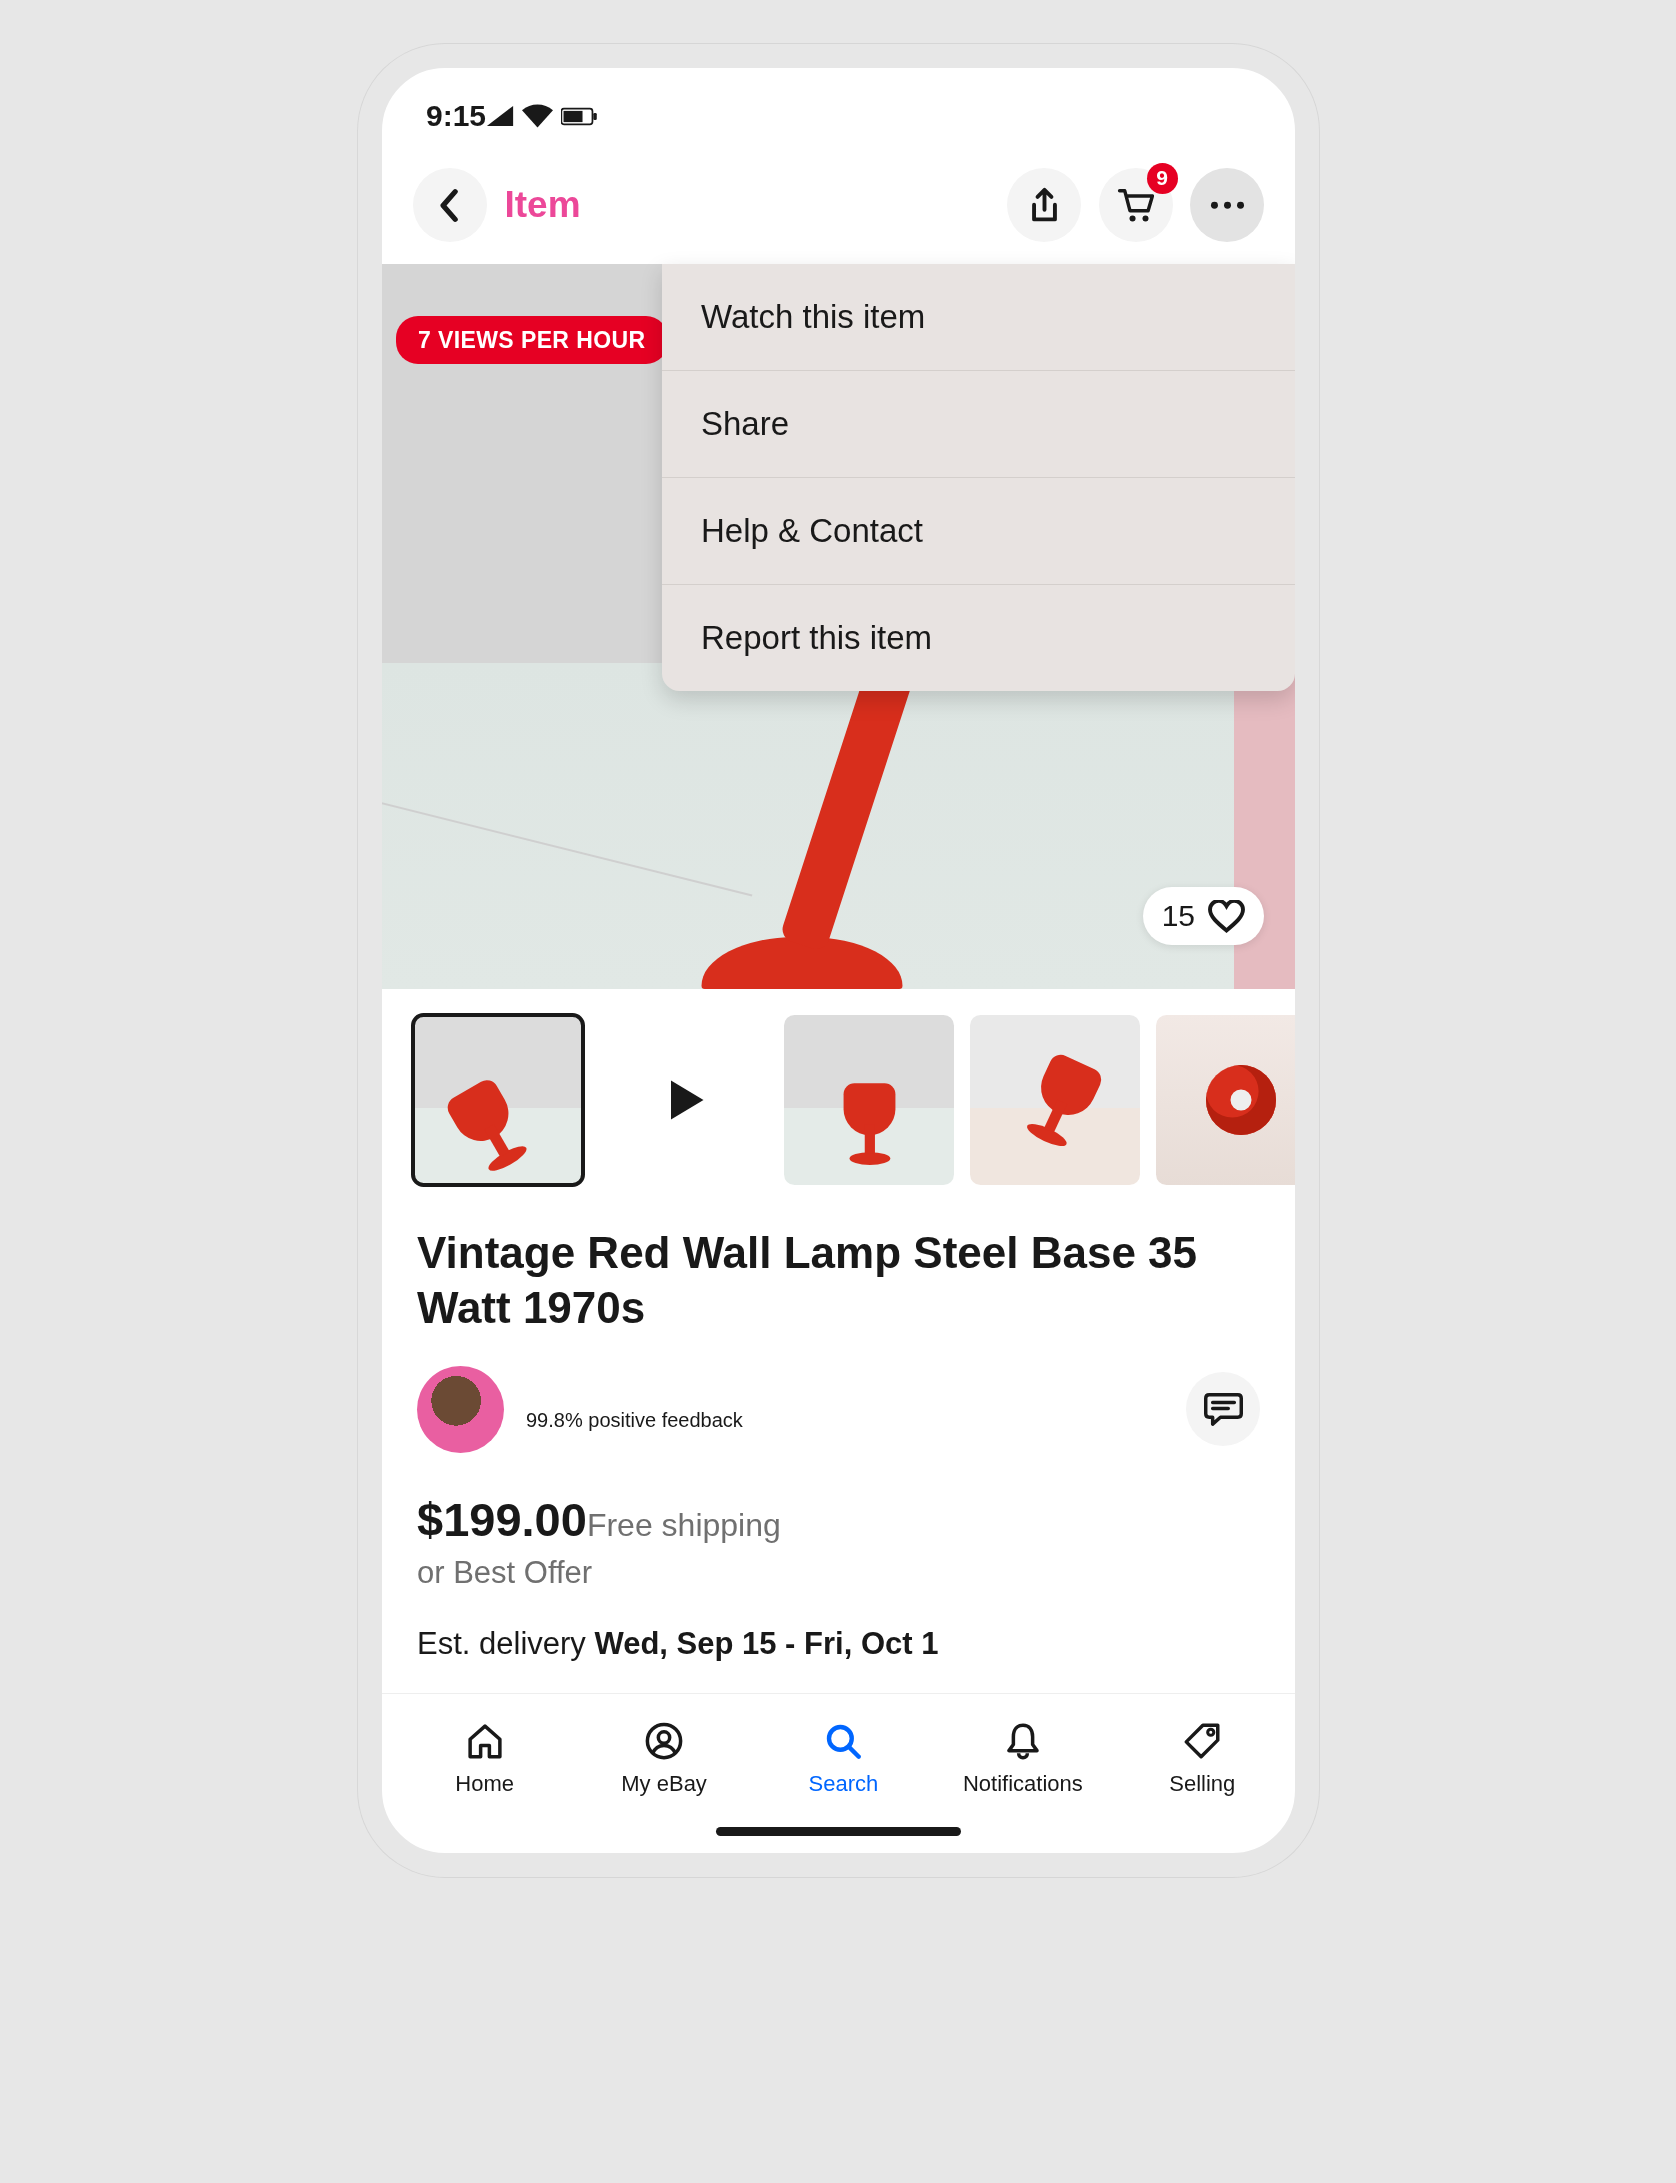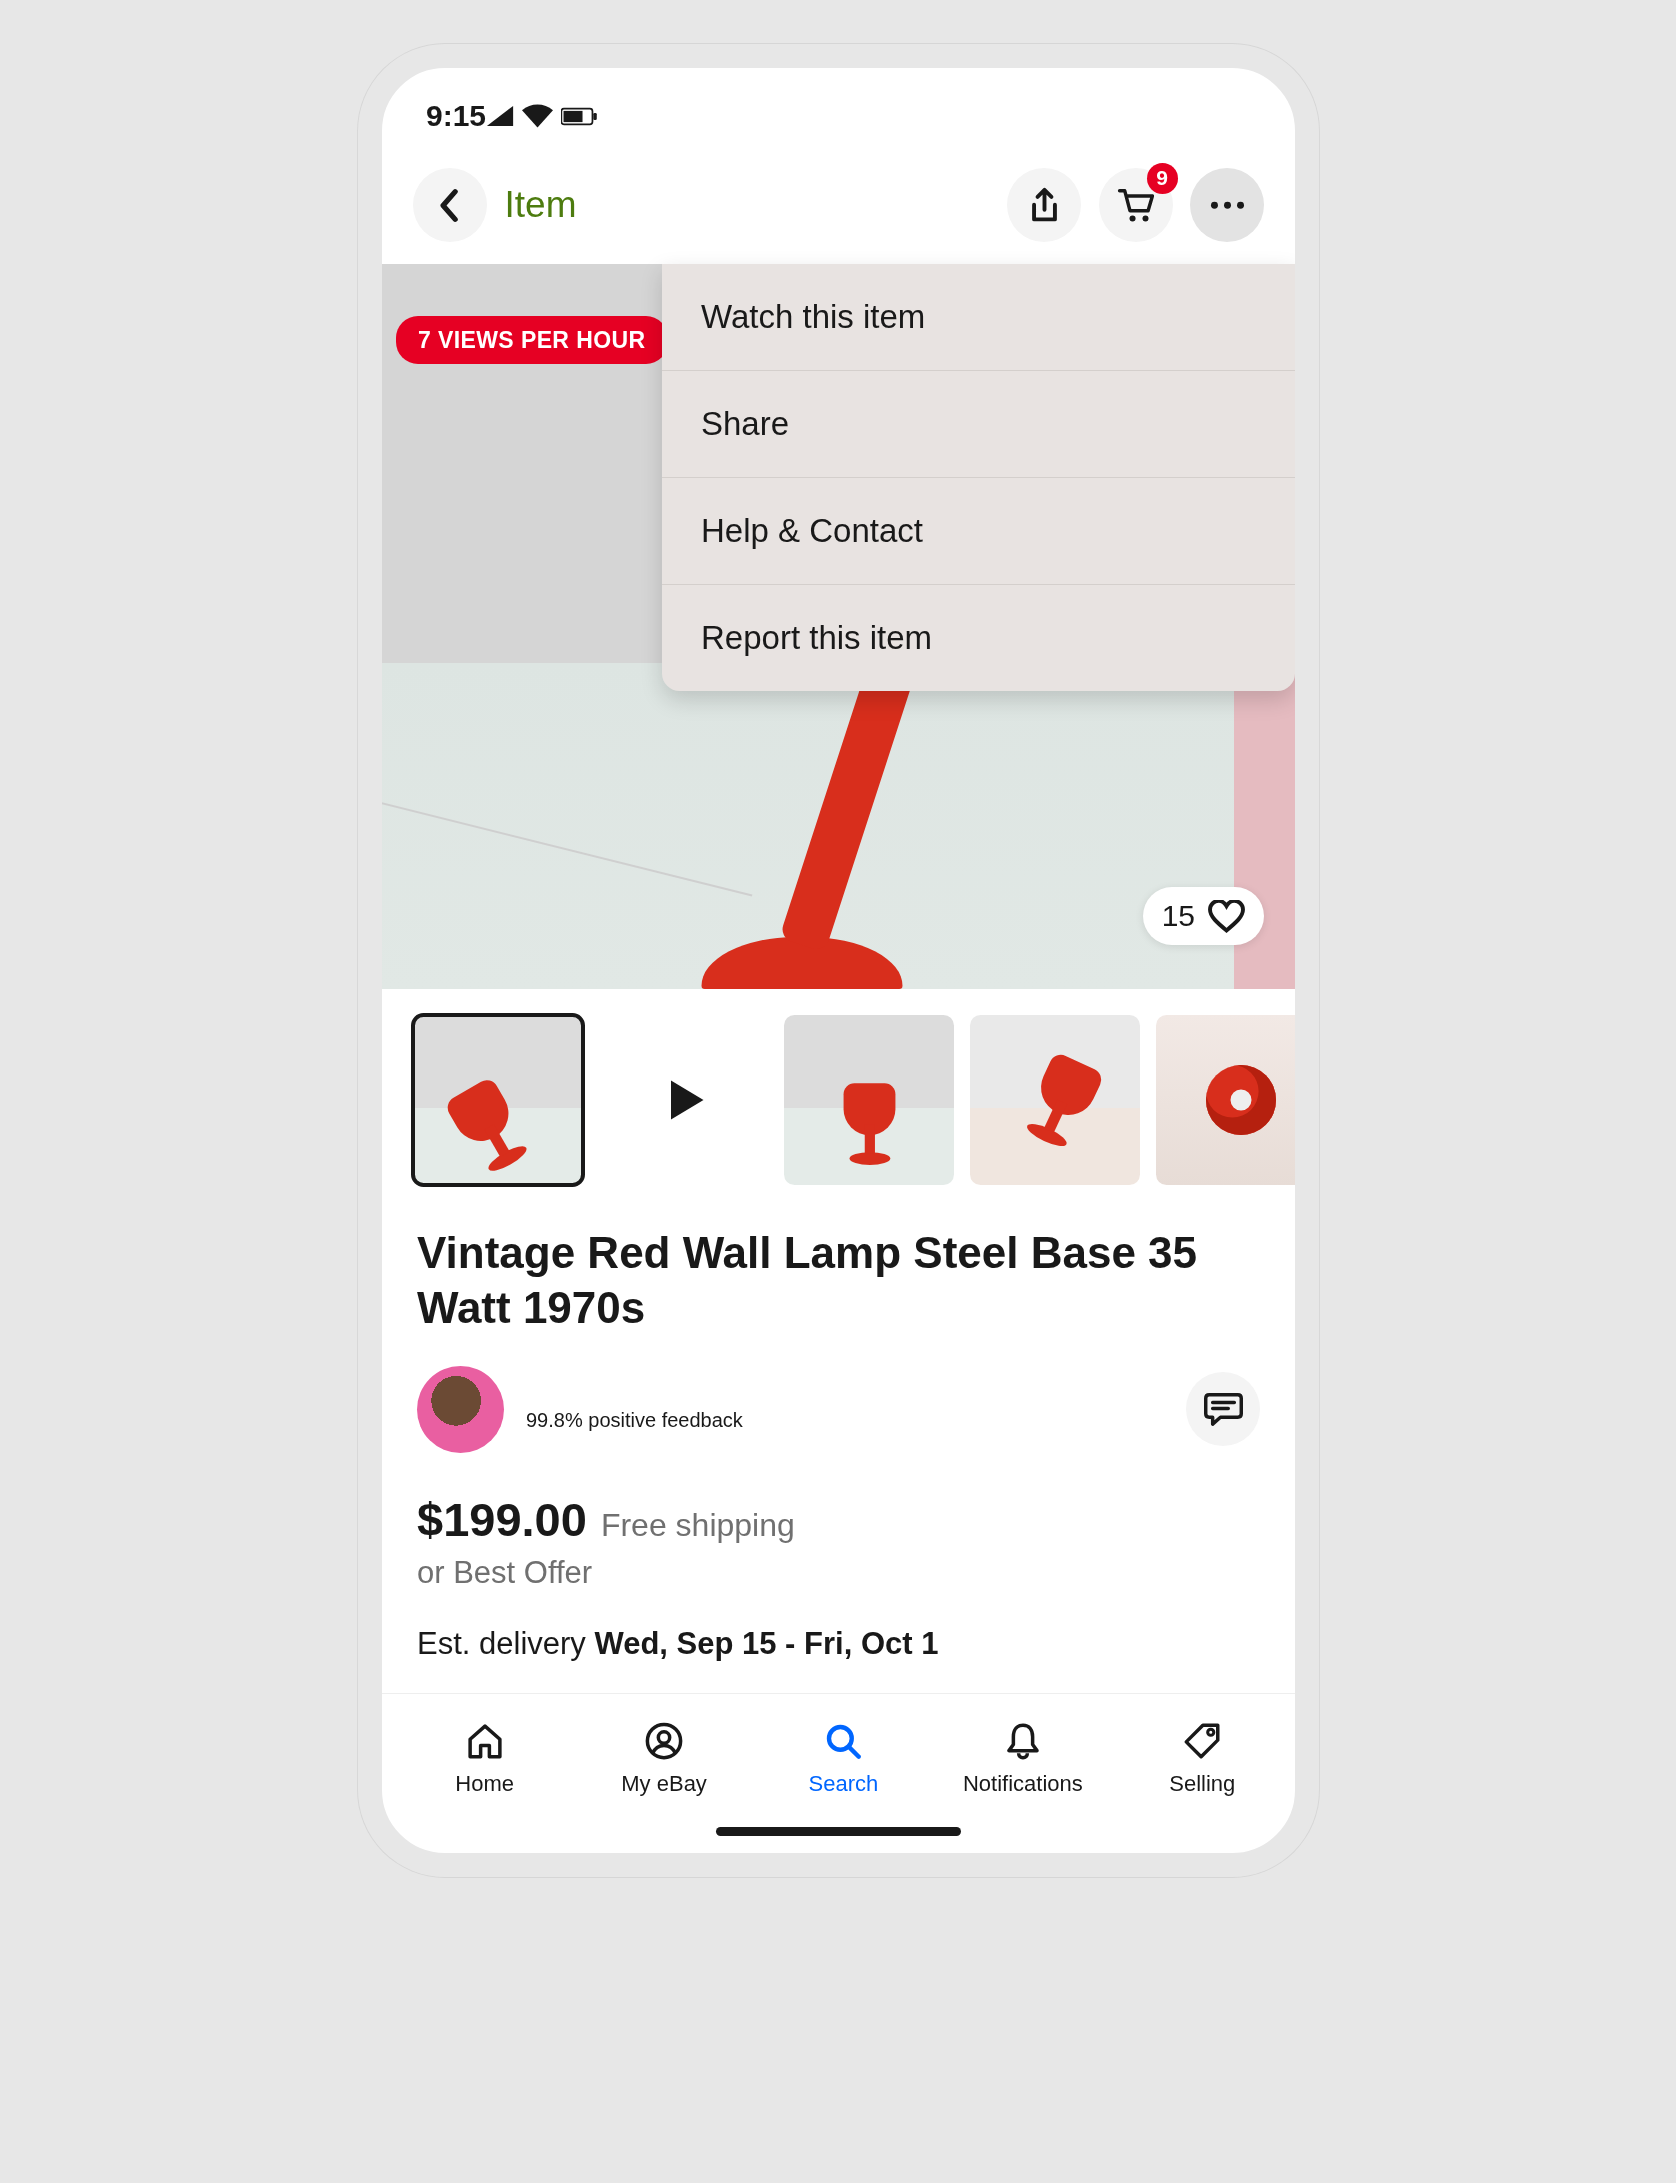--- a/index.html
+++ b/index.html
@@ -45,22 +45,22 @@
     border-radius: 50%;
     background: #f4f4f4;
     display: flex;
     align-items: center;
     justify-content: center;
     flex-shrink: 0;
     position: relative;
   }
   .top-title {
     font-size: 37px;
-    font-weight: 400;
-    color: #4d7c0f;
+    font-weight: 700;
+    color: #ec4899;
     flex-grow: 1;
   }
   .badge {
     position: absolute;
     top: -5.2px; right: -5.2px;
     background: #e60023;
     color: #fff;
     font-size: 21px;
     font-weight: 700;
     min-width: 31px; height: 31px;
@@ -224,21 +224,21 @@
   .seller-fb { font-size: 20px; color: #191919; margin-top: 23px; }
   .msg-btn {
     width: 74px; height: 74px;
     border-radius: 50%;
     background: #f4f4f4;
     display:flex; align-items:center; justify-content:center;
     flex-shrink: 0;
   }
 
   .price-block { padding: 22px 35px 0 35px; }
-  .price-row { display:flex; align-items: baseline; gap: 14px; flex-wrap: wrap; }
+  .price-row { display:flex; align-items: baseline; flex-wrap: wrap; }
   .price { font-size: 47px; font-weight: 700; color:#191919; }
   .ship  { font-size: 32px; color:#707070; }
   .obo   { font-size: 31px; color:#707070; margin-top: 7.9px; }
   .est   { font-size: 31px; color:#191919; margin-top: 35px; }
   .est .dates { font-weight: 700; }
 
   .bottom-nav {
     display: flex;
     justify-content: space-around;
     align-items: flex-start;

